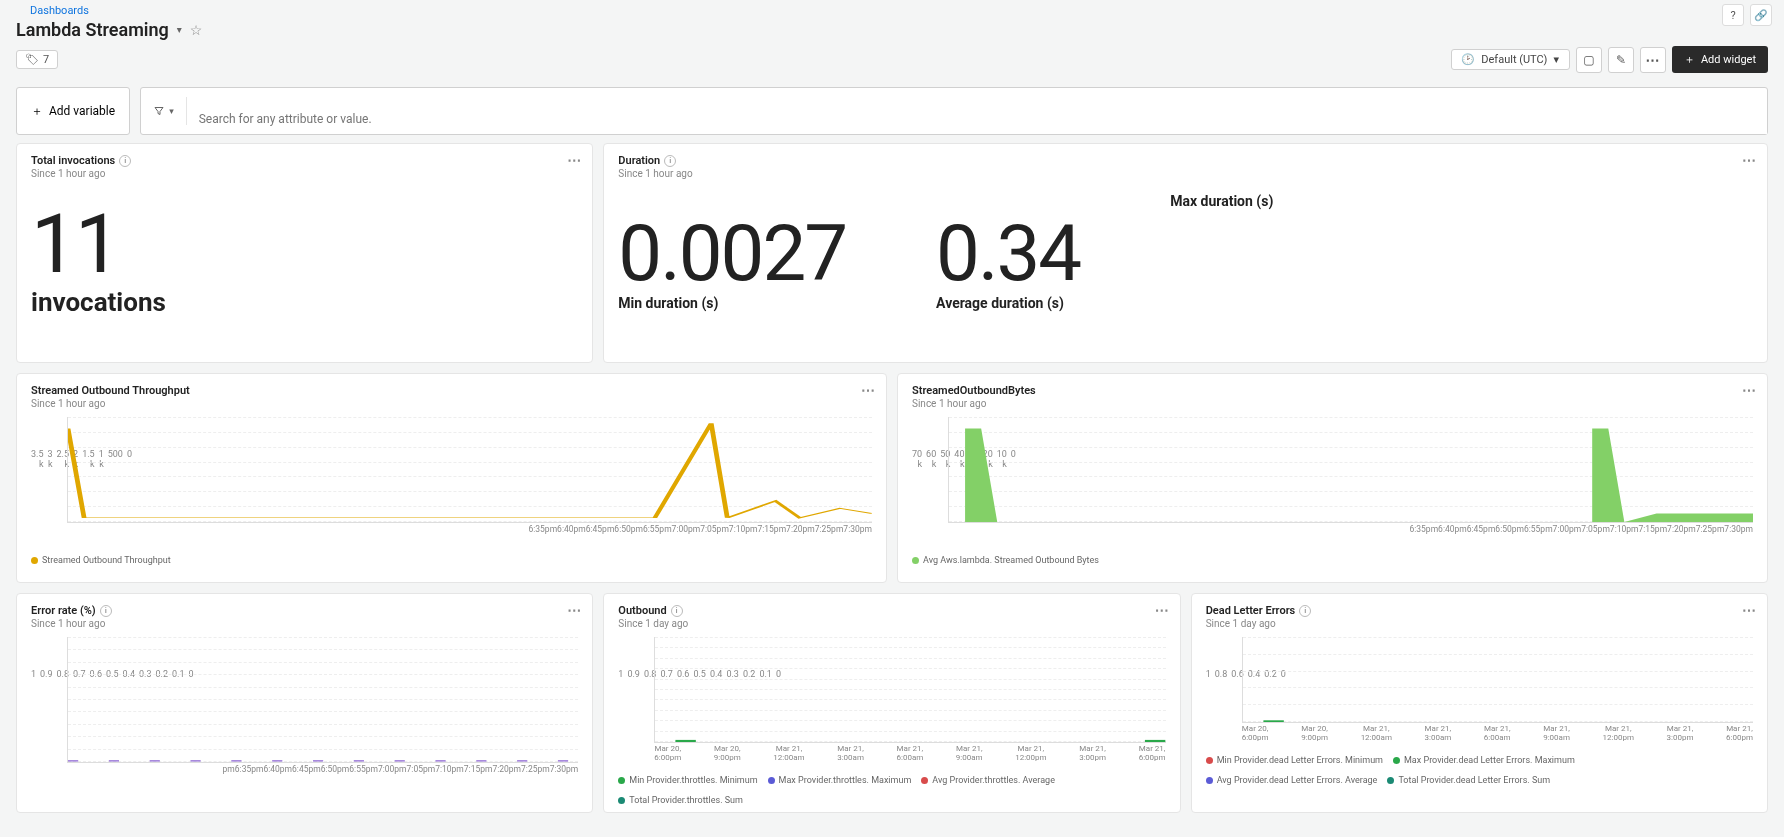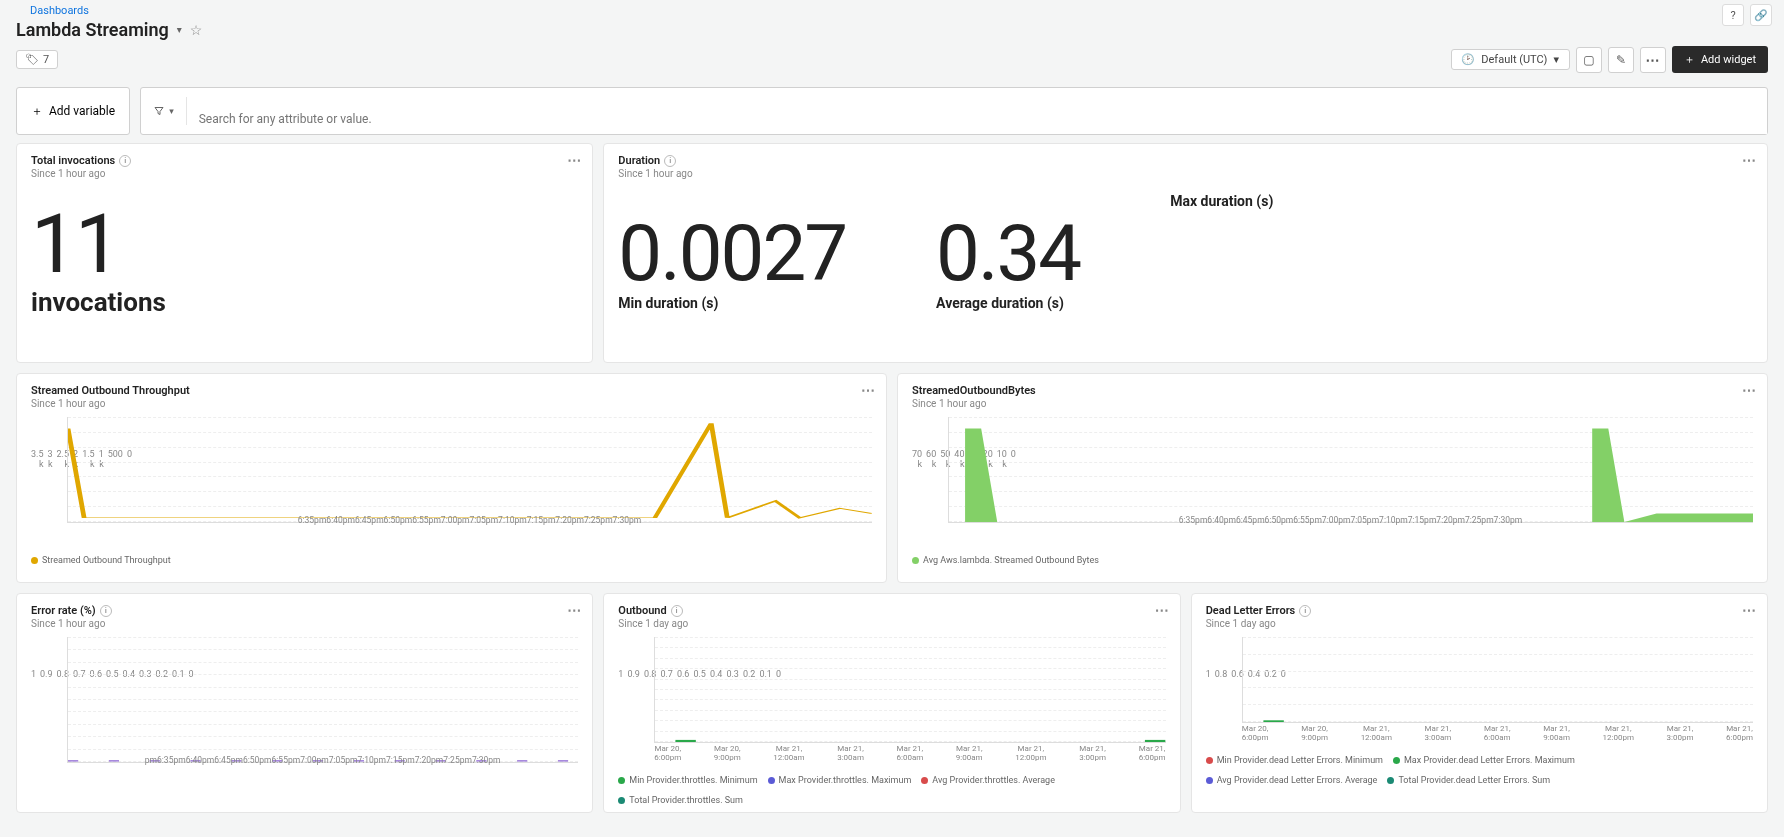--- a/index.html
+++ b/index.html
@@ -41,21 +41,21 @@
 .c-bytes { grid-column: span 3; height: 210px; }
 .c-error { grid-column: span 2; height: 220px; }
 .c-throttles { grid-column: span 2; height: 220px; }
 .c-dle { grid-column: span 2; height: 220px; }
 .chart-body { position: relative; height: 120px; margin-top: 8px; }
 .y-axis { position: absolute; left: 0; top: 0; bottom: 14px; width: 34px; display: flex; flex-direction: row; justify-content: space-between; font-size: 9px; color: #888; text-align: right; margin-top: 32px; }
 .y-axis span { padding-right: 4px; }
 .plot { position: absolute; left: 36px; right: 0; top: 0; bottom: 14px; border-left: 1px solid #ddd; border-bottom: 1px solid #ddd; }
 .gridlines { position: absolute; inset: 0; display: flex; flex-direction: column; justify-content: space-between; }
 .gridlines div { border-top: 1px dashed #eee; height: 0; }
-.x-axis { position: absolute; left: 36px; right: 0; bottom: 12px; display: flex; justify-content: center; font-size: 8.5px; color: #888; }
+.x-axis { position: absolute; left: 36px; right: 0; bottom: 3px; display: flex; justify-content: flex-end; font-size: 8.5px; color: #888; }
 .x-axis-2row { position: absolute; left: 36px; right: 0; bottom: -6px; display: flex; justify-content: space-between; font-size: 8px; color: #888; }
 .x-axis-2row > div { text-align: center; line-height: 1.1; }
 .legend { font-size: 9px; color: #666; margin-top: 18px; display: flex; flex-wrap: wrap; gap: 10px; }
 .legend span { display: flex; align-items: center; gap: 4px; }
 .dot { width: 7px; height: 7px; border-radius: 50%; display: inline-block; }
 svg.chartsvg { position: absolute; inset: 0; width: 100%; height: 100%; }
 </style>
 </head>
 <body>
 

